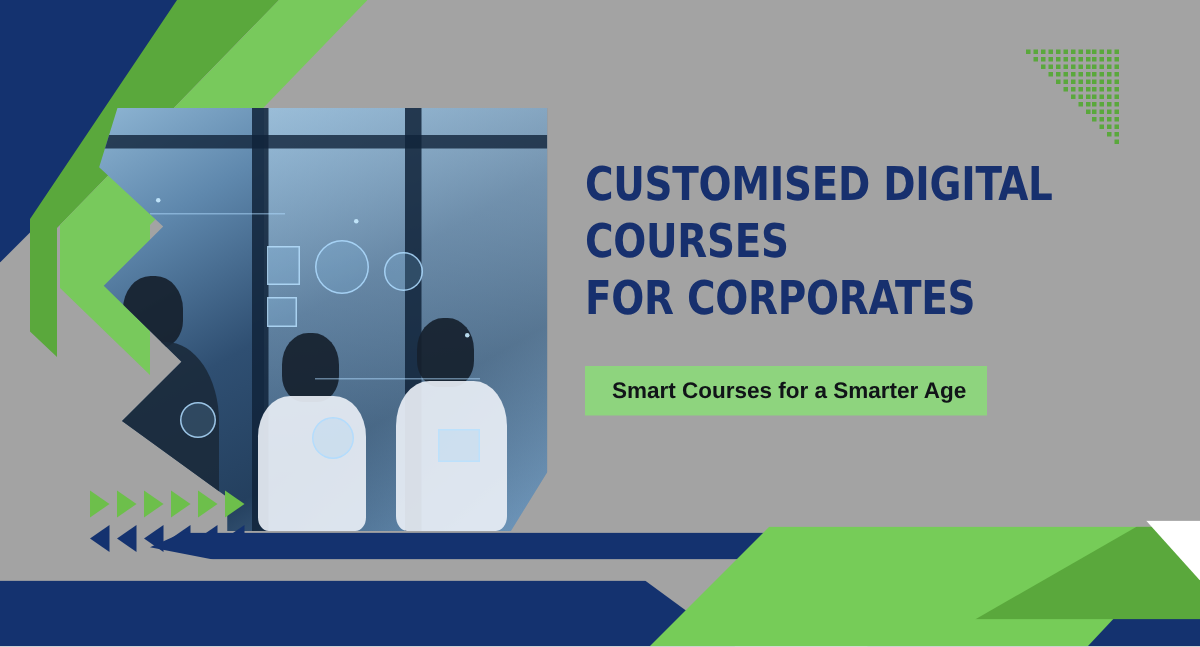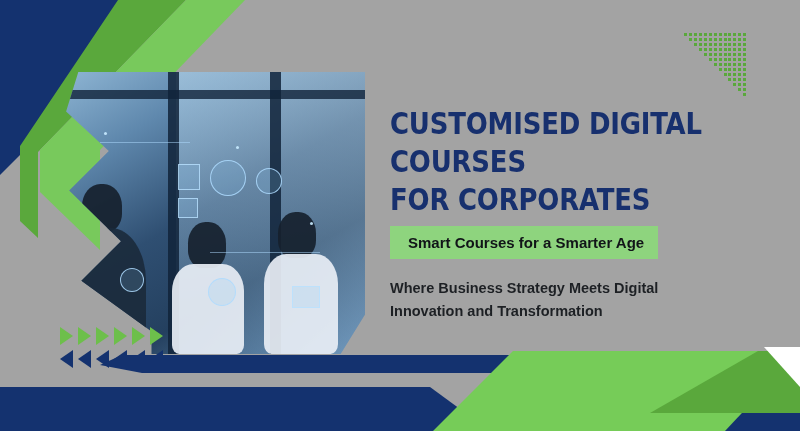--- a/index.html
+++ b/index.html
@@ -145,21 +145,21 @@
     line-height: 1.23;
     letter-spacing: -0.2px;
     text-transform: uppercase;
     font-family: "DejaVu Sans", sans-serif;
     font-stretch: condensed;
     transform: scaleX(0.93);
     transform-origin: left center;
   }
   .headline-line { display: block; }
   .tagline-wrap {
-    margin-top: 8px;
+    margin-top: 26px;
   }
   .tagline {
     display: inline-block;
     background: #8ed47e;
     color: #111418;
     font-size: 15px;
     font-weight: bold;
     padding: 9px 14px 9px 18px;
     line-height: 1;
   }
@@ -285,24 +285,20 @@
     </div>
 
   <div class="copy">
     <h1 class="headline">
       <span class="headline-line">CUSTOMISED DIGITAL COURSES</span>
       <span class="headline-line">FOR CORPORATES</span>
     </h1>
     <div class="tagline-wrap">
       <span class="tagline">Smart Courses for a Smarter Age</span>
     </div>
-    <p class="subcopy">
-      <span class="subcopy-line">Where Business Strategy Meets Digital</span>
-      <span class="subcopy-line">Innovation and Transformation</span>
-    </p>
   </div>
 
   <div class="arrow-row green" id="arrows-right">
       <span class="arrow right"></span>
       <span class="arrow right"></span>
       <span class="arrow right"></span>
       <span class="arrow right"></span>
       <span class="arrow right"></span>
       <span class="arrow right"></span>
     </div>

